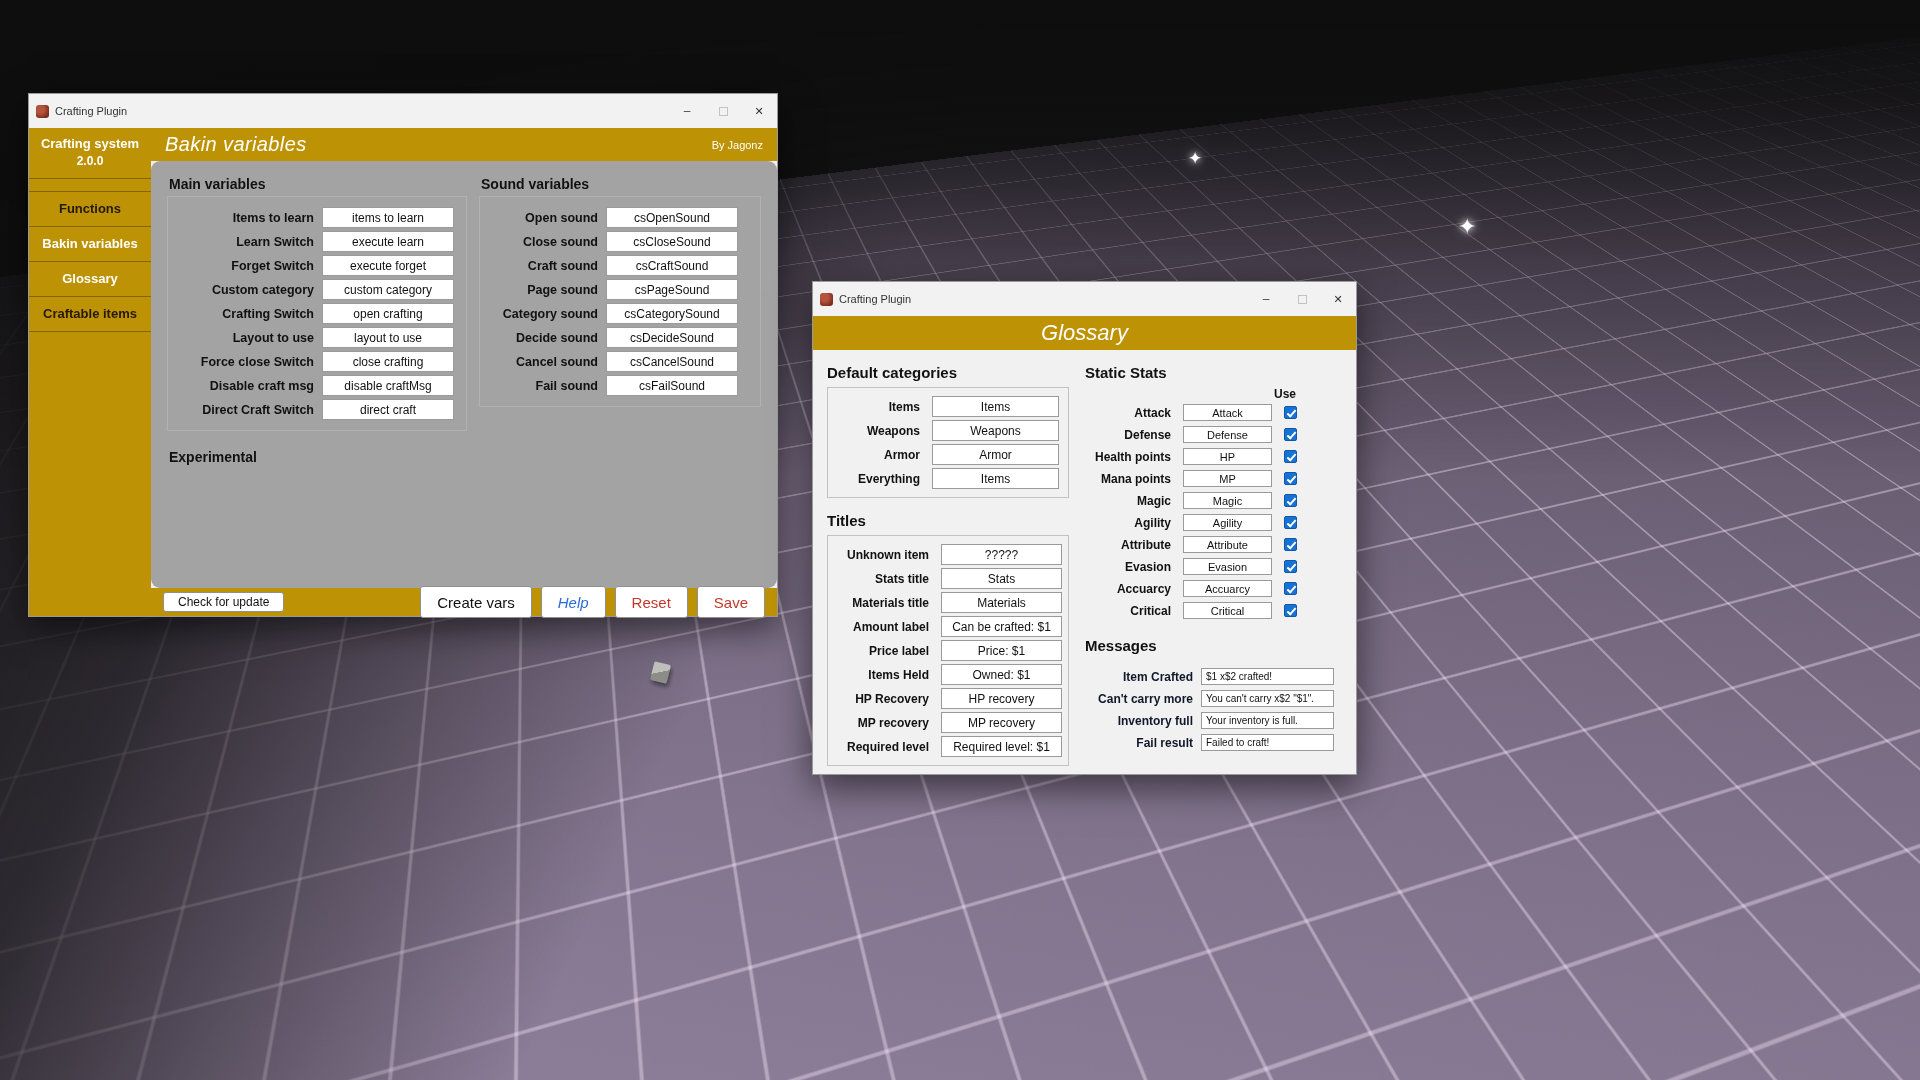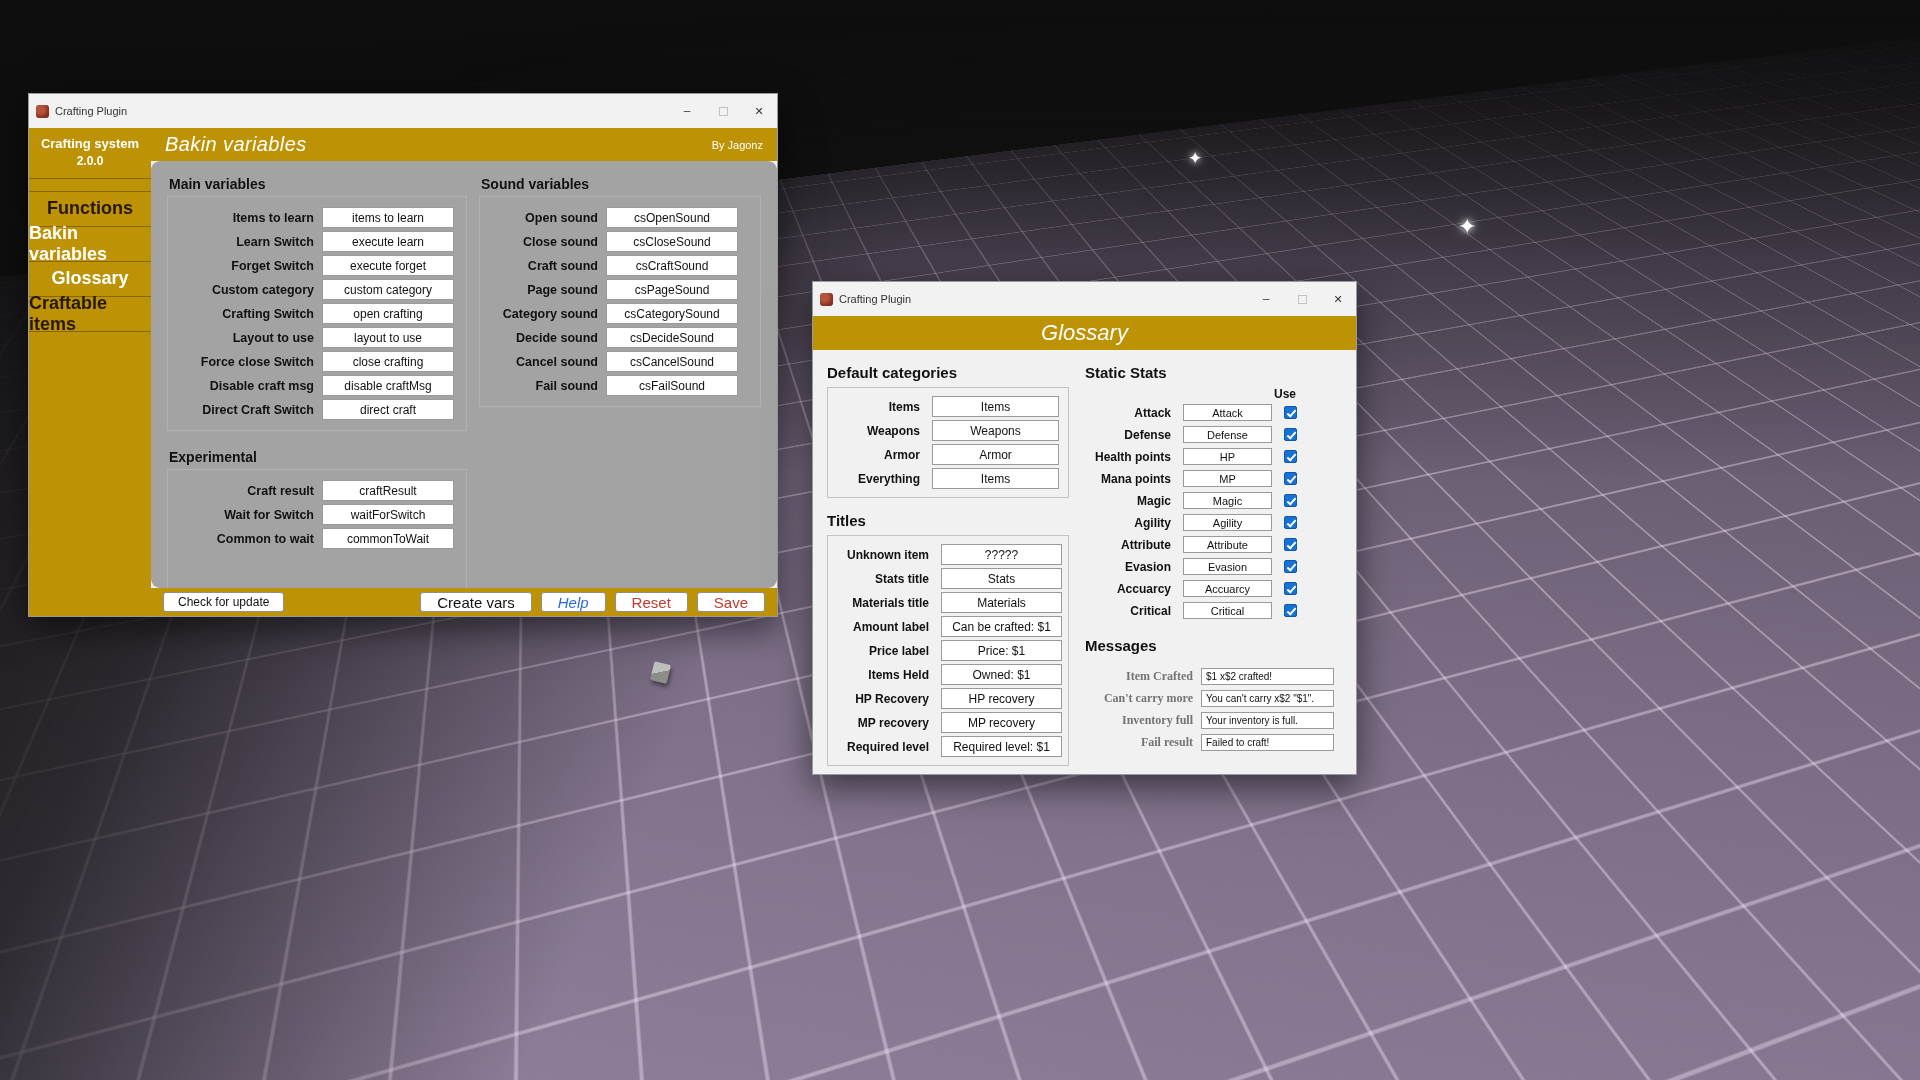--- a/index.html
+++ b/index.html
@@ -44,21 +44,21 @@
   .win-btn.max .max-glyph { width:9px; height:9px; border:1px solid #c3c3c3; display:block; }
   .win-btn.close { font-size:11px; color:#333; }
 
   
   .win-body { flex:1; display:flex; min-height:0; }
   .sidebar { width:122px; background:#bd9204; flex:0 0 auto; display:flex; flex-direction:column; }
   .sidebar-head { color:#fff; font-weight:bold; text-align:center; padding:7px 4px 9px; font-size:13px; line-height:1.35;
     border-bottom:1px solid rgba(66,46,0,0.45); }
   .sidebar-head .ver { font-size:12px; }
   .nav { margin-top:12px; border-top:1px solid rgba(66,46,0,0.45); }
-  .nav-item { height:35px; display:flex; align-items:center; justify-content:center; font-weight:bold; font-size:18px;
+  .nav-item { height:35px; display:flex; align-items:center; justify-content:center; font-weight:bold; font-size:13px;
     color:#26190a; border-bottom:1px solid rgba(66,46,0,0.45); cursor:pointer; }
   .nav-item.highlight { color:#ffffff; }
 
   .main { flex:1; display:flex; flex-direction:column; min-width:0; }
   .page-header { height:33px; background:#bd9204; display:flex; align-items:center; padding:0 14px; color:#fff; flex:0 0 auto; }
   .page-title { font-style:italic; font-size:20px; letter-spacing:0.4px; }
   .byline { margin-left:auto; font-size:11px; }
   .content { flex:1; background:#a3a3a3; padding:12px 16px 2px; display:flex; gap:12px; overflow:hidden;border-radius:9px; }
   .col.left { width:300px; flex:0 0 auto; }
   .col.right { flex:1; }
@@ -70,21 +70,21 @@
   .row { display:flex; align-items:center; gap:8px; }
   .row-label { flex:0 0 138px; text-align:right; font-weight:bold; font-size:12.5px; color:#111; white-space:nowrap; }
   .group.sound .row-label { flex-basis:110px; }
   .field { width:132px; height:21px; background:#fff; border:1px solid #9a9a9a; display:flex; align-items:center;
     justify-content:center; font-size:12px; color:#111; white-space:nowrap; overflow:hidden; }
 
   .footer { height:28px; background:#bd9204; display:flex; align-items:center; padding:0 12px; gap:9px; flex:0 0 auto; }
   .btn { background:#fff; border:1px solid #8f8f8f; border-radius:3px; font-family:inherit; cursor:pointer; color:#111; }
   .btn.small { height:20px; font-size:12px; padding:0 14px; }
   .footer-right { margin-left:auto; display:flex; gap:9px; }
-  .btn.big { height:20px; min-width:60px; font-size:15px; padding:0 16px; }
+  .btn.big { height:32px; min-width:60px; font-size:15px; padding:0 16px; }
   .btn.create { min-width:96px; }
   .btn.help { color:#2b6bd6;font-style:italic; }
   .btn.reset, .btn.save { color:#c03a2b; }
 
   
   .glossary-header { height:34px; background:#bd9204; display:flex; align-items:center; justify-content:center; color:#fff; flex:0 0 auto; }
   .glossary-title { font-style:italic; font-size:22px; }
   .glossary-content { flex:1; background:#f1f1f1; padding:10px 14px; display:flex; gap:16px; overflow:hidden; }
   .gcol.left { width:242px; flex:0 0 auto; }
   .gcol.right { flex:1; }
@@ -103,21 +103,21 @@
   .sfield { width:97px; height:17px; background:#fff; border:1px solid #9a9a9a; display:flex; align-items:center;
     justify-content:center; font-size:11px; color:#111; white-space:nowrap; overflow:hidden; }
   .checkbox { width:13px; height:13px; border-radius:2px; background:#fff; border:1px solid #888; position:relative; flex:0 0 auto; cursor:pointer; }
   .srow.checked .checkbox { background:#1672d3; border-color:#1157a6; }
   .srow.checked .checkbox::after { content:""; position:absolute; left:4px; top:1px; width:3px; height:7px;
     border:solid #fff; border-width:0 2px 2px 0; transform:rotate(42deg); }
 
   .group-messages { margin-top:18px; }
   .mrows { margin-top:14px; display:flex; flex-direction:column; gap:5px; }
   .mrow { display:flex; align-items:center; gap:8px; }
-  .mrow .glabel { flex:0 0 108px; text-align:right; font-weight:bold; font-size:12px; color:#737373; white-space:nowrap;font-family:Liberation Serif, serif; }
+  .mrow .glabel { flex:0 0 108px; text-align:right; font-weight:bold; font-size:12px; color:#0f172a; white-space:nowrap; }
   .mfield { width:133px; height:17px; background:#fff; border:1px solid #9a9a9a; display:flex; align-items:center;
     padding:0 4px; font-size:10px; color:#111; white-space:nowrap; overflow:hidden; }
 </style>
 </head>
 <body>
 
 <div class="bg">
   <div class="grid-plane"></div>
   <div class="bg-darken"></div>
   <span class="sparkle s1">✦</span>
@@ -218,37 +218,20 @@
 
                 <div class="row">
                   <span class="row-label">Direct Craft Switch</span>
                   <span class="field">direct craft</span>
                 </div>
               </div>
           </div>
 
           <div class="group experimental">
             <div class="group-title">Experimental</div>
-            <div class="group-box">
-
-                <div class="row">
-                  <span class="row-label">Craft result</span>
-                  <span class="field">craftResult</span>
-                </div>
-
-                <div class="row">
-                  <span class="row-label">Wait for Switch</span>
-                  <span class="field">waitForSwitch</span>
-                </div>
-
-                <div class="row">
-                  <span class="row-label">Common to wait</span>
-                  <span class="field">commonToWait</span>
-                </div>
-              </div>
           </div>
         </div>
 
         <div class="col right">
           <div class="group sound">
             <div class="group-title">Sound variables</div>
             <div class="group-box">
 
                 <div class="row">
                   <span class="row-label">Open sound</span>

